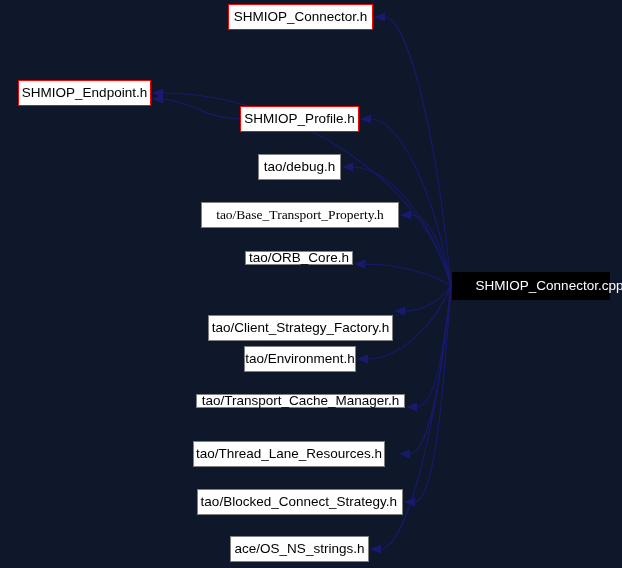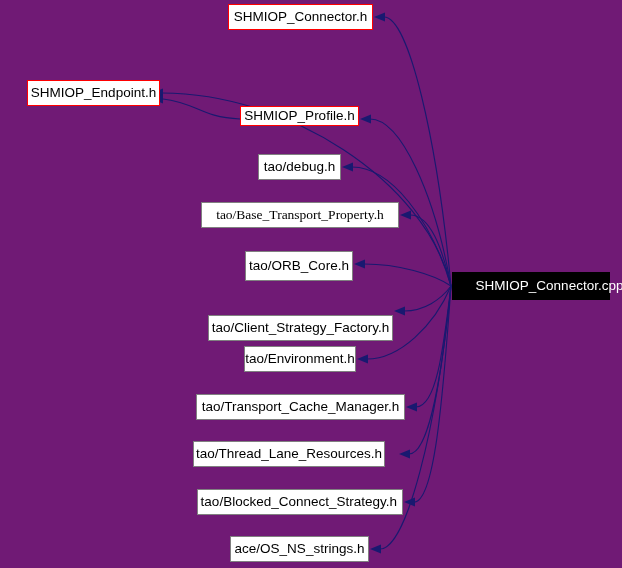--- a/index.html
+++ b/index.html
@@ -7,21 +7,21 @@
     padding: 0;
     background: #ffffff;
   }
   body {
     font-family: "Liberation Sans", sans-serif;
   }
   #graph-canvas {
     position: relative;
     width: 622px;
     height: 568px;
-    background: #701a75;
+    background: #0f172a;
     overflow: hidden;
   }
   #edge-layer {
     position: absolute;
     left: 0;
     top: 0;
     width: 622px;
     height: 568px;
     pointer-events: none;
   }
@@ -87,42 +87,42 @@
         <polygon points="399.0,454.0 410.0,449.4 410.0,458.6"></polygon>
         <polygon points="404.0,502.0 415.0,497.4 415.0,506.6"></polygon>
         <polygon points="370.0,549.0 381.0,544.4 381.0,553.6"></polygon>
       </g>
   </svg>
 
   <div id="nodes-layer">
       <div class="node red" style="left: 228px; top: 4px; width: 145px; height: 26px;">
         <span class="node-label">SHMIOP_Connector.h</span>
       </div>
-      <div class="node red" style="left: 18px; top: 80px; width: 133px; height: 26px; margin-left: 9px;">
+      <div class="node red" style="left: 18px; top: 80px; width: 133px; height: 26px;">
         <span class="node-label">SHMIOP_Endpoint.h</span>
       </div>
-      <div class="node red" style="left: 240px; top: 106px; width: 119px; height: 20px;">
+      <div class="node red" style="left: 240px; top: 106px; width: 119px; height: 26px;">
         <span class="node-label">SHMIOP_Profile.h</span>
       </div>
       <div class="node" style="left: 258px; top: 154px; width: 83px; height: 26px;">
         <span class="node-label">tao/debug.h</span>
       </div>
       <div class="node" style="left: 201px; top: 202px; width: 198px; height: 26px; font-family: Liberation Serif, serif;">
         <span class="node-label">tao/Base_Transport_Property.h</span>
       </div>
-      <div class="node" style="left: 245px; top: 251px; width: 108px; height: 30px;">
+      <div class="node" style="left: 245px; top: 251px; width: 108px; height: 14px;">
         <span class="node-label">tao/ORB_Core.h</span>
       </div>
       <div class="node" style="left: 208px; top: 315px; width: 185px; height: 26px;">
         <span class="node-label">tao/Client_Strategy_Factory.h</span>
       </div>
       <div class="node" style="left: 244px; top: 346px; width: 112px; height: 26px;">
         <span class="node-label">tao/Environment.h</span>
       </div>
-      <div class="node" style="left: 196px; top: 394px; width: 209px; height: 26px; align-items: center;">
+      <div class="node" style="left: 196px; top: 394px; width: 209px; height: 14px; align-items: center;">
         <span class="node-label">tao/Transport_Cache_Manager.h</span>
       </div>
       <div class="node" style="left: 193px; top: 441px; width: 192px; height: 26px;">
         <span class="node-label">tao/Thread_Lane_Resources.h</span>
       </div>
       <div class="node" style="left: 197px; top: 489px; width: 206px; height: 26px; justify-content: flex-end;">
         <span class="node-label">tao/Blocked_Connect_Strategy.h</span>
       </div>
       <div class="node" style="left: 230px; top: 536px; width: 139px; height: 26px; text-align: center;">
         <span class="node-label">ace/OS_NS_strings.h</span>

